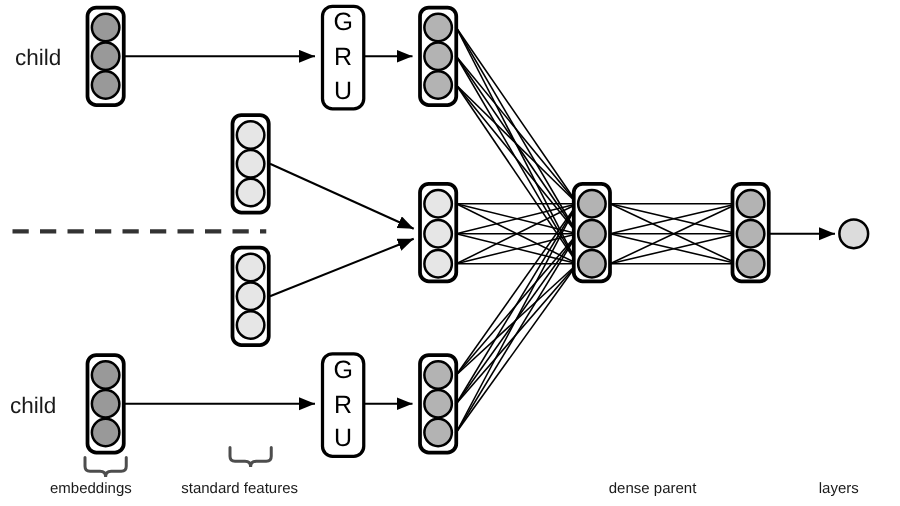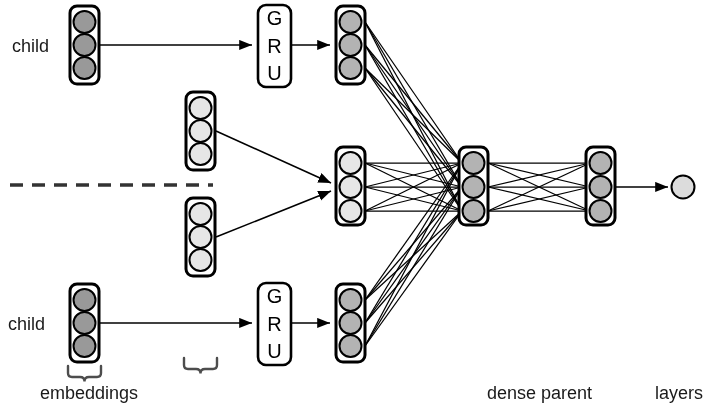--- a/index.html
+++ b/index.html
@@ -11,21 +11,21 @@
     overflow:hidden;
   }
   #net{position:absolute;left:0;top:0;width:720px;height:405px;}
   .lbl{
     position:absolute;
     font-family:"Liberation Sans", sans-serif;
     font-size:18px;
     color:#1a1a1a;
     white-space:nowrap;
   }
-  .lbl.small{font-size:18px;}
+  .lbl.small{font-size:12px;}
 </style>
 </head>
 <body>
 
 <div id="stage">
 
   <svg id="net" viewBox="0 0 720 405">
     <defs>
       <marker id="arrow" markerWidth="9" markerHeight="9" refX="8" refY="3.2" orient="auto" markerUnits="strokeWidth">
         <path d="M0,0 L8,3.2 L0,6.4 z" fill="#000"></path>
@@ -176,16 +176,17 @@
   <div style="position:absolute;left:258px;top:283px;width:33px;height:82px;
               display:flex;flex-direction:column;align-items:center;
               justify-content:space-between;padding:2px 0;box-sizing:border-box;
               font-family:'Liberation Sans',sans-serif;font-size:20px;color:#000;">
     <span>G</span>
     <span>R</span>
     <span>U</span>
   </div>
 
   <div class="lbl small" style="left:40px;top:383px;">embeddings</div>
+  <div class="lbl small" style="left:145px;top:383px;">standard features</div>
   <div class="lbl small" style="left:487px;top:383px;">dense parent</div>
   <div class="lbl small" style="left:655px;top:383px;">layers</div>
 
 </div>
 
 </body></html>

